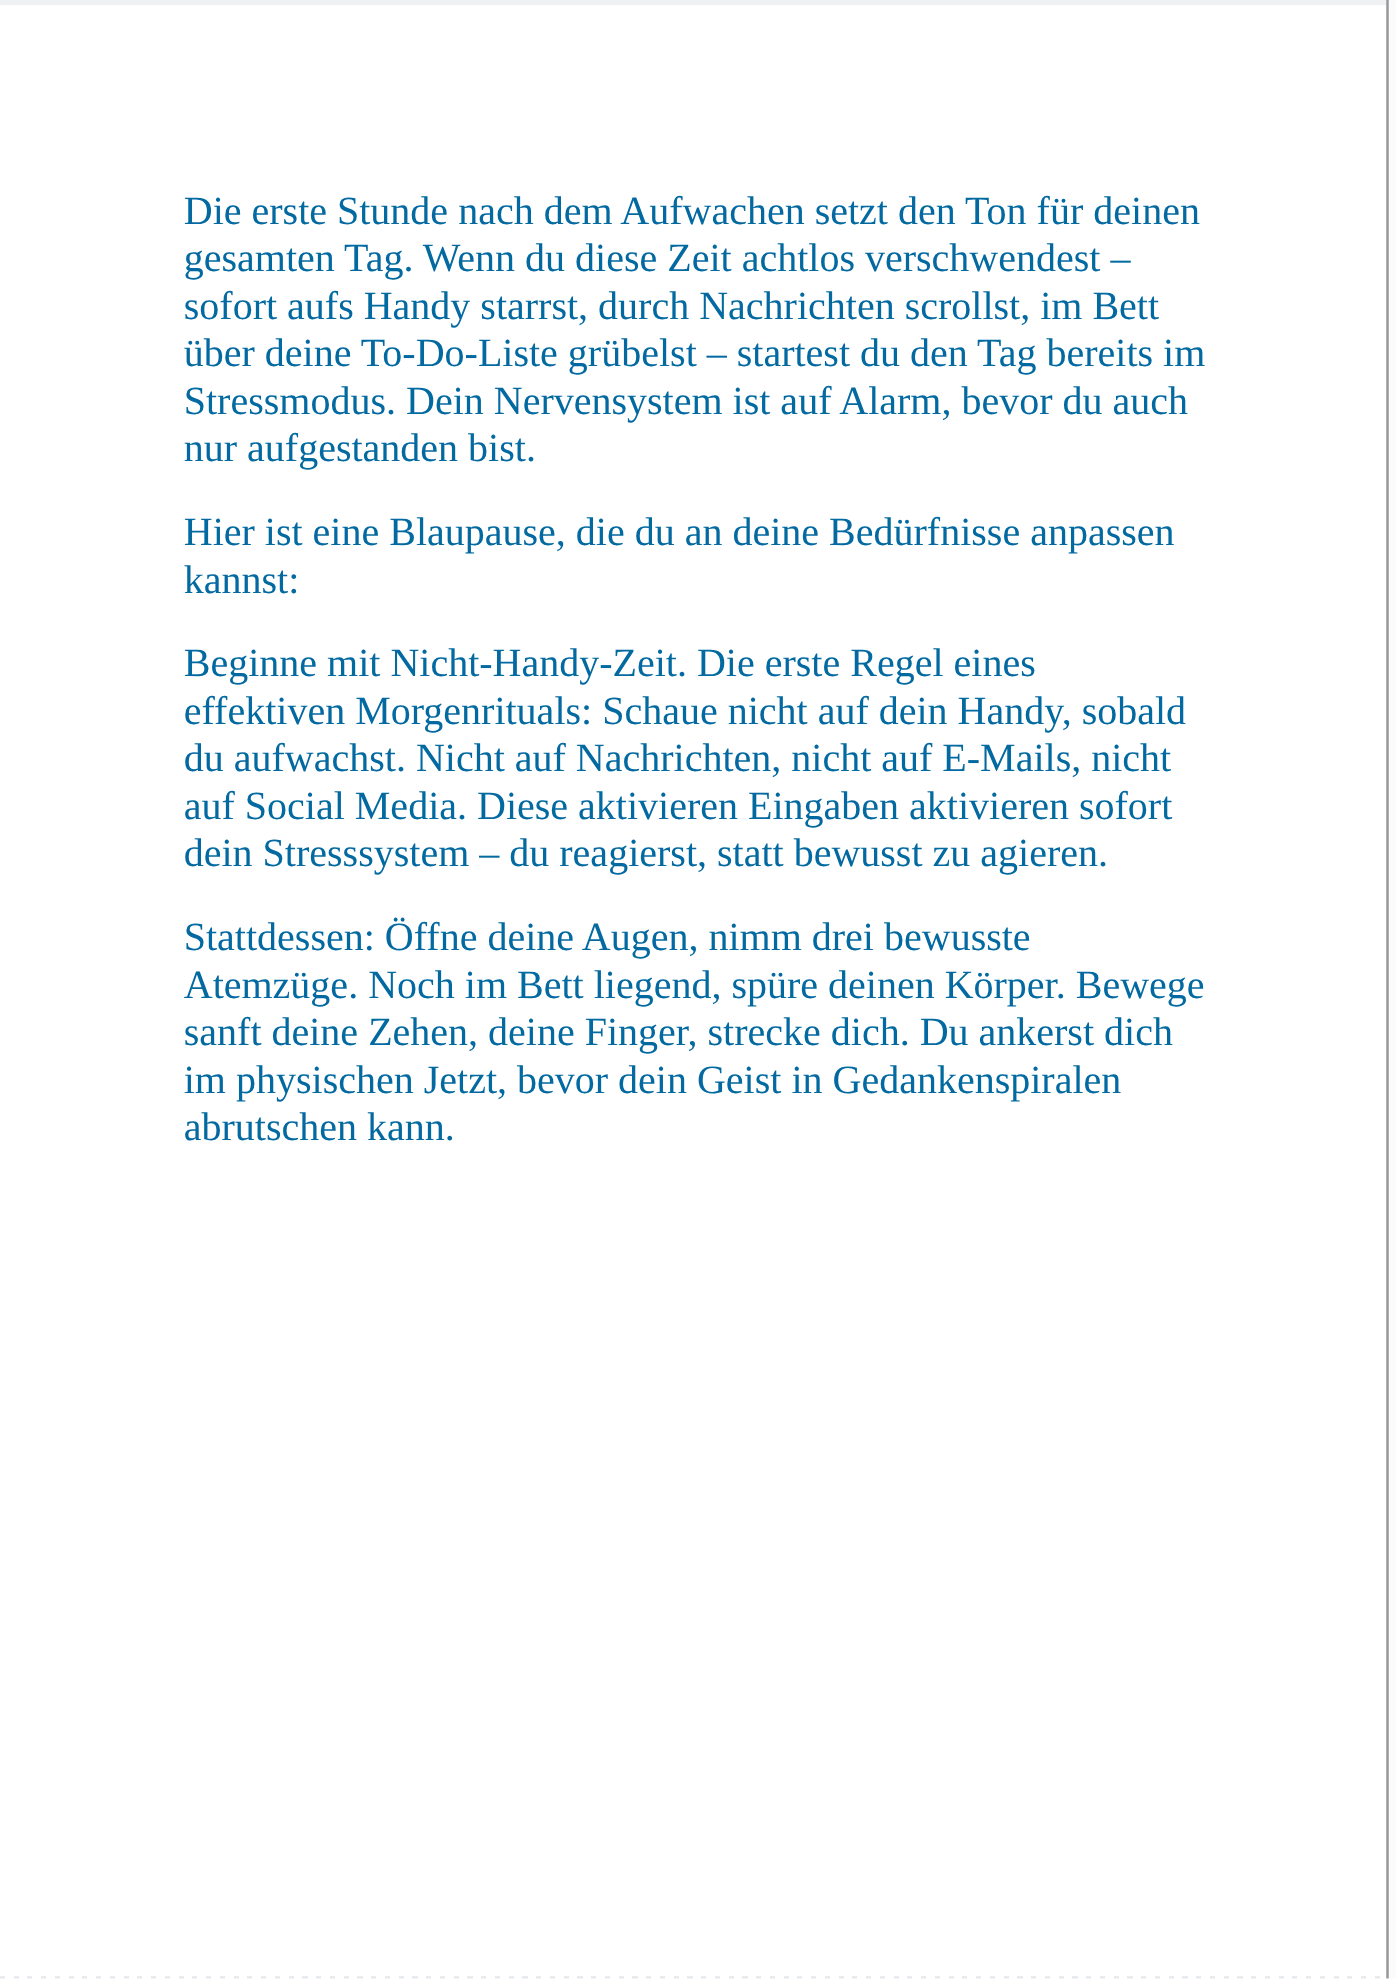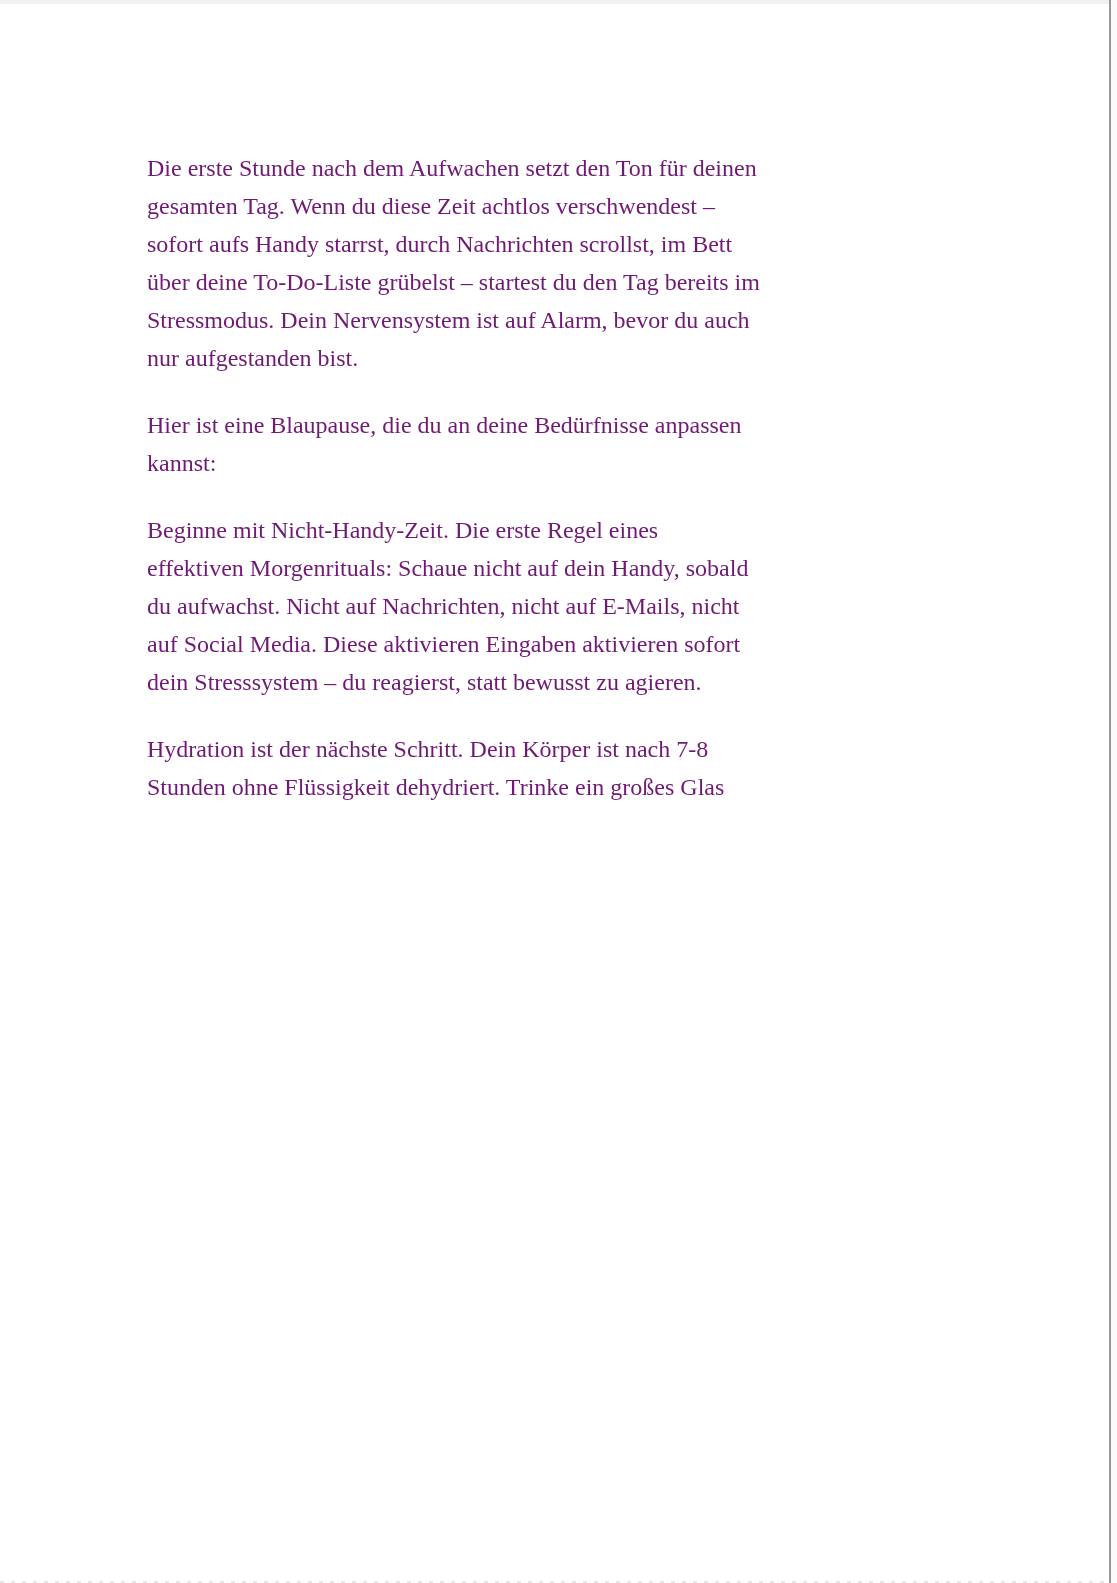--- a/index.html
+++ b/index.html
@@ -33,22 +33,22 @@
     height: 100%;
     background: #fbfbfb;
     border-left: 2px solid #97989a;
   }
   
   .page-text {
     position: absolute;
     top: 149px;
     left: 147px;
     width: 860px;
-    color: #701a75;
-    font-size: 24px;
+    color: #0369a1;
+    font-size: 32px;
     line-height: 38px;
     white-space: pre-line;
   }
   .page-text p {
     margin: 0 0 29px 0;
     padding: 0;
   }
   .page-text p:last-child {
     margin-bottom: 0;
   }
@@ -75,16 +75,19 @@
   <div class="page-text"><p>Die erste Stunde nach dem Aufwachen setzt den Ton für deinen
 gesamten Tag. Wenn du diese Zeit achtlos verschwendest –
 sofort aufs Handy starrst, durch Nachrichten scrollst, im Bett
 über deine To-Do-Liste grübelst – startest du den Tag bereits im
 Stressmodus. Dein Nervensystem ist auf Alarm, bevor du auch
 nur aufgestanden bist.</p><p>Hier ist eine Blaupause, die du an deine Bedürfnisse anpassen
 kannst:</p><p>Beginne mit Nicht-Handy-Zeit. Die erste Regel eines
 effektiven Morgenrituals: Schaue nicht auf dein Handy, sobald
 du aufwachst. Nicht auf Nachrichten, nicht auf E-Mails, nicht
 auf Social Media. Diese aktivieren Eingaben aktivieren sofort
-dein Stresssystem – du reagierst, statt bewusst zu agieren.</p><p>Hydration ist der nächste Schritt. Dein Körper ist nach 7-8
-Stunden ohne Flüssigkeit dehydriert. Trinke ein großes Glas</p></div>
+dein Stresssystem – du reagierst, statt bewusst zu agieren.</p><p>Stattdessen: Öffne deine Augen, nimm drei bewusste
+Atemzüge. Noch im Bett liegend, spüre deinen Körper. Bewege
+sanft deine Zehen, deine Finger, strecke dich. Du ankerst dich
+im physischen Jetzt, bevor dein Geist in Gedankenspiralen
+abrutschen kann.</p></div>
   <div class="bottom-artifact"></div>
 </div>
 
 </body></html>

